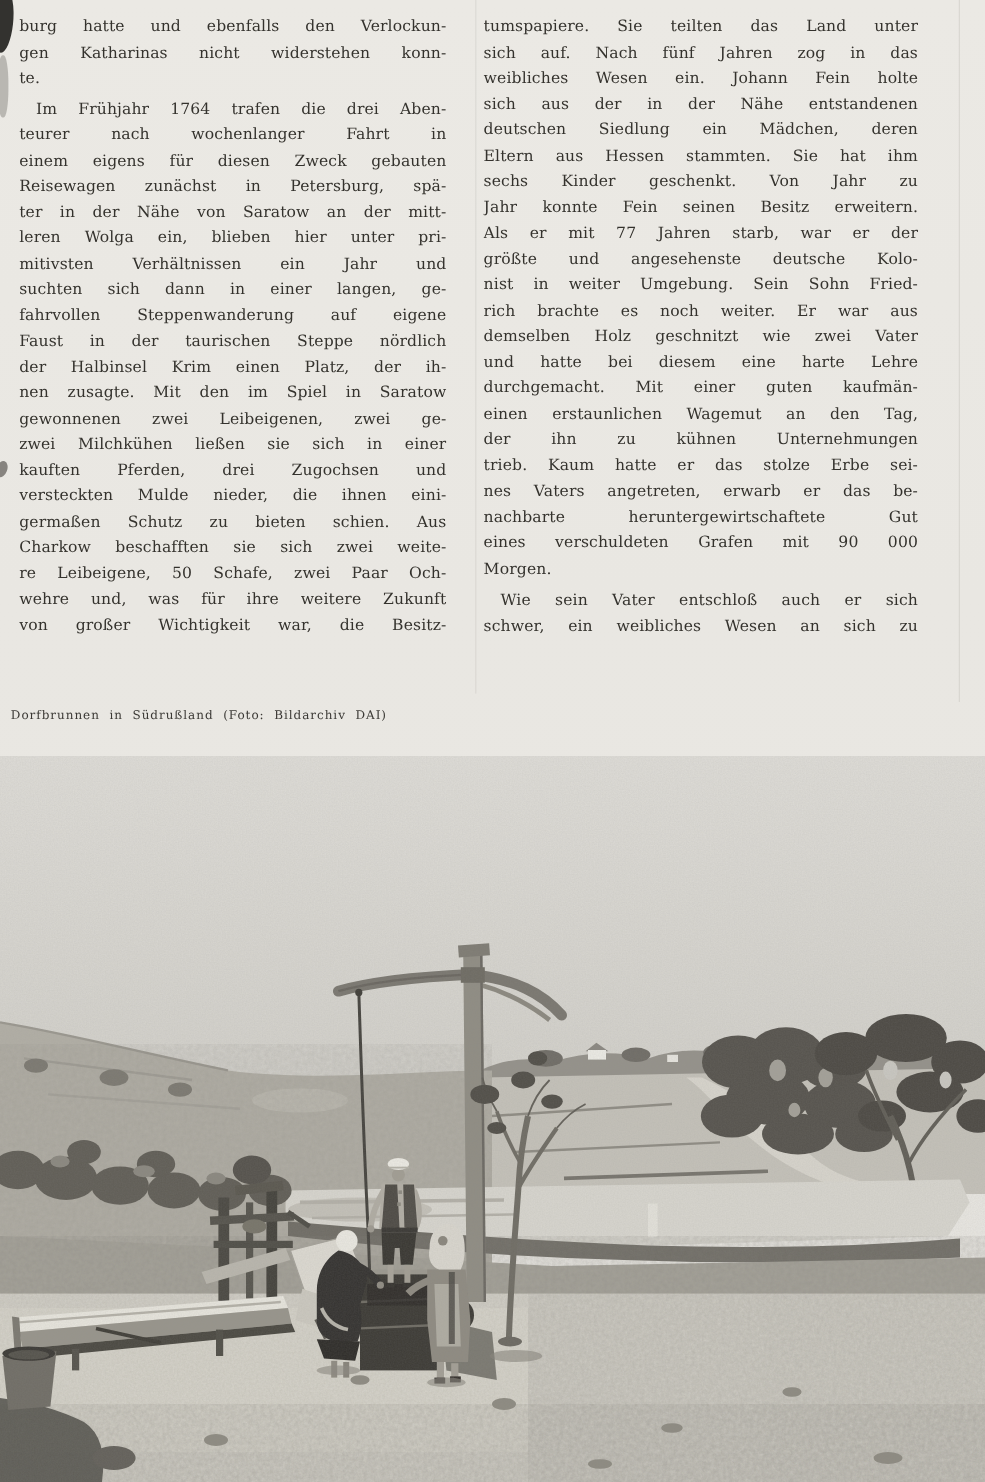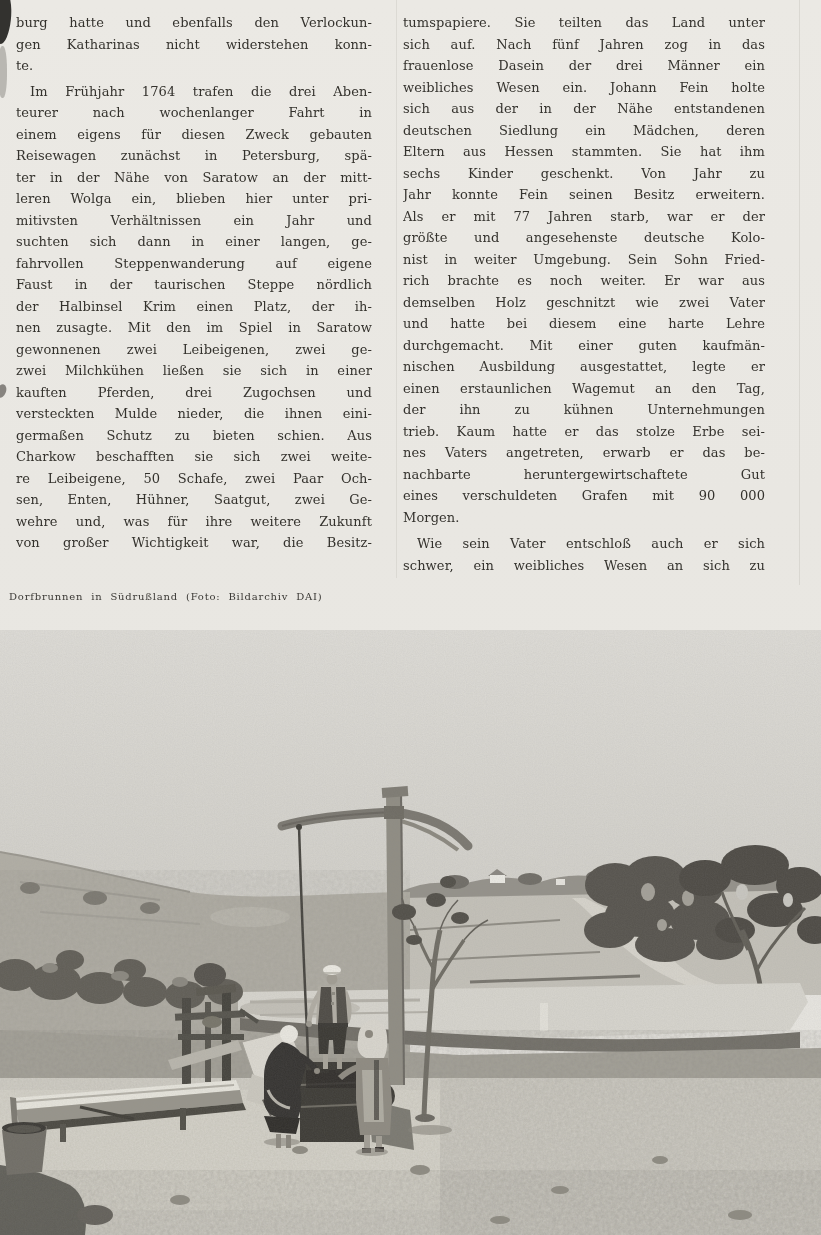--- a/index.html
+++ b/index.html
@@ -77,43 +77,40 @@
       <div class="tline">Faust in der taurischen Steppe nördlich</div>
       <div class="tline">der Halbinsel Krim einen Platz, der ih-</div>
       <div class="tline">nen zusagte. Mit den im Spiel in Saratow</div>
       <div class="tline">gewonnenen zwei Leibeigenen, zwei ge-</div>
       <div class="tline">zwei Milchkühen ließen sie sich in einer</div>
       <div class="tline">kauften Pferden, drei Zugochsen und</div>
       <div class="tline">versteckten Mulde nieder, die ihnen eini-</div>
       <div class="tline">germaßen Schutz zu bieten schien. Aus</div>
       <div class="tline">Charkow beschafften sie sich zwei weite-</div>
       <div class="tline">re Leibeigene, 50 Schafe, zwei Paar Och-</div>
-      <div class="tline">sen, Enten, Hühner, Saatgut, zwei Ge-</div>
       <div class="tline">wehre und, was für ihre weitere Zukunft</div>
       <div class="tline">von großer Wichtigkeit war, die Besitz-</div>
     </div>
 
   <div class="col col-right">
       <div class="tline">tumspapiere. Sie teilten das Land unter</div>
       <div class="tline">sich auf. Nach fünf Jahren zog in das</div>
-      <div class="tline">frauenlose Dasein der drei Männer ein</div>
       <div class="tline">weibliches Wesen ein. Johann Fein holte</div>
       <div class="tline">sich aus der in der Nähe entstandenen</div>
       <div class="tline">deutschen Siedlung ein Mädchen, deren</div>
       <div class="tline">Eltern aus Hessen stammten. Sie hat ihm</div>
       <div class="tline">sechs Kinder geschenkt. Von Jahr zu</div>
       <div class="tline">Jahr konnte Fein seinen Besitz erweitern.</div>
       <div class="tline">Als er mit 77 Jahren starb, war er der</div>
       <div class="tline">größte und angesehenste deutsche Kolo-</div>
       <div class="tline">nist in weiter Umgebung. Sein Sohn Fried-</div>
       <div class="tline">rich brachte es noch weiter. Er war aus</div>
       <div class="tline">demselben Holz geschnitzt wie zwei Vater</div>
       <div class="tline">und hatte bei diesem eine harte Lehre</div>
       <div class="tline">durchgemacht. Mit einer guten kaufmän-</div>
-      <div class="tline">nischen Ausbildung ausgestattet, legte er</div>
       <div class="tline">einen erstaunlichen Wagemut an den Tag,</div>
       <div class="tline">der ihn zu kühnen Unternehmungen</div>
       <div class="tline">trieb. Kaum hatte er das stolze Erbe sei-</div>
       <div class="tline">nes Vaters angetreten, erwarb er das be-</div>
       <div class="tline">nachbarte heruntergewirtschaftete Gut</div>
       <div class="tline">eines verschuldeten Grafen mit 90 000</div>
       <div class="tline line-end">Morgen.</div>
       <div class="tline para-start">Wie sein Vater entschloß auch er sich</div>
       <div class="tline">schwer, ein weibliches Wesen an sich zu</div>
     </div>

